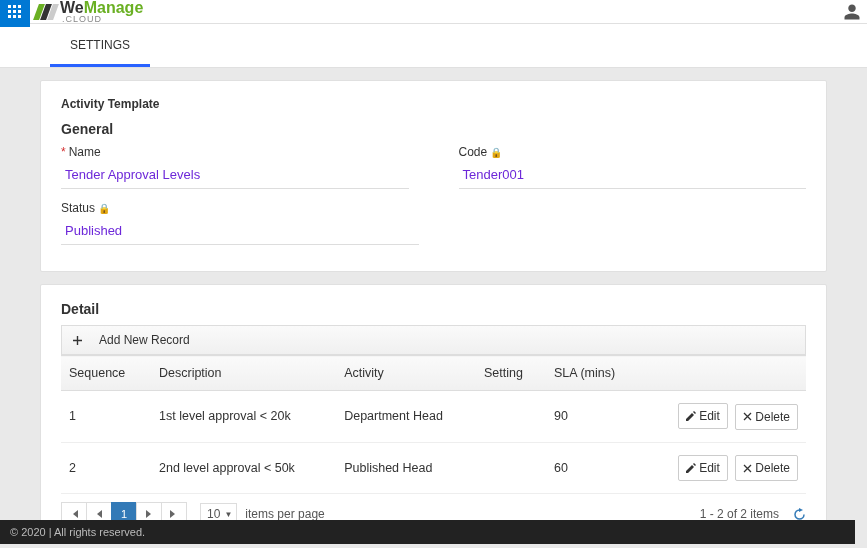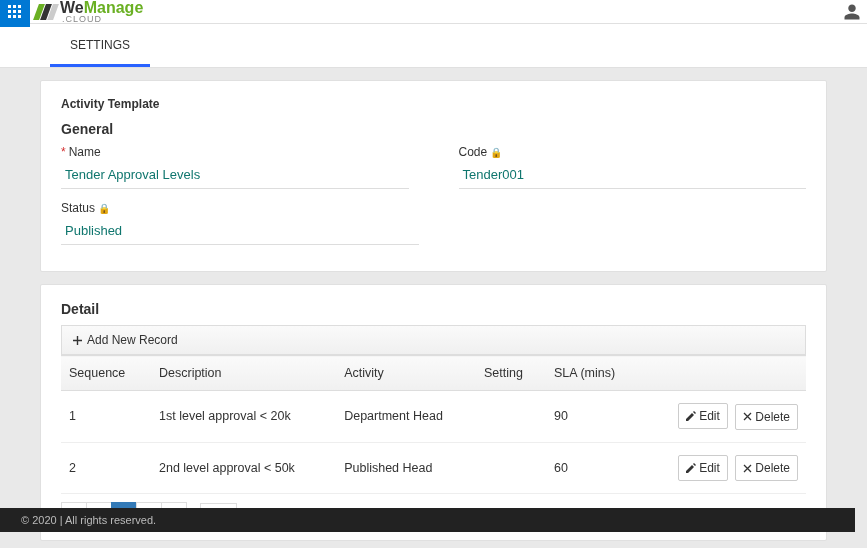--- a/index.html
+++ b/index.html
@@ -22,34 +22,34 @@
 .tab { display: inline-block; padding: 14px 20px 12px; font-size: 12px; color: #333; border-bottom: 3px solid #2962ff; cursor: pointer; }
 .page { padding: 12px 40px; }
 .card { background: #fff; border: 1px solid #e0e0e0; border-radius: 2px; padding: 16px 20px 14px; margin-bottom: 12px; }
 .card h2 { font-size: 12px; font-weight: 700; margin-bottom: 10px; }
 .card h3 { font-size: 14px; font-weight: 700; margin-bottom: 8px; }
 .form-row { display: flex; gap: 50px; margin-bottom: 12px; }
 .field { flex: 1; }
 .fld-label { font-size: 12px; color: #333; display: flex; align-items: center; gap: 3px; margin-bottom: 2px; }
 .req { color: #d32f2f; }
 .lock { color: #d32f2f; font-size: 10px; }
-.fld-val { border-bottom: 1px solid #ddd; padding: 6px 4px; font-size: 13px; color: #0f766e; }
-.add-row { background: linear-gradient(#fafafa,#f0f0f0); border: 1px solid #ddd; padding: 7px 10px; font-size: 12px; color: #333; cursor: pointer; display: flex; align-items: center; gap: 4px; }
+.fld-val { border-bottom: 1px solid #ddd; padding: 6px 4px; font-size: 13px; color: #6d28d9; }
+.add-row { background: linear-gradient(#fafafa,#f0f0f0); border: 1px solid #ddd; padding: 7px 10px; font-size: 12px; color: #333; cursor: pointer; display: flex; align-items: center; gap: 16px; }
 .tbl { width: 100%; border-collapse: collapse; }
 .tbl th { text-align: left; font-weight: 400; font-size: 12.5px; padding: 10px 8px; background: linear-gradient(#fafafa,#f0f0f0); border-top: 1px solid #ddd; border-bottom: 1px solid #ddd; }
 .tbl td { padding: 12px 8px; font-size: 12.5px; border-bottom: 1px solid #eee; vertical-align: middle; }
 .act-btn { display: inline-flex; align-items: center; gap: 3px; background: #fff; border: 1px solid #ccc; border-radius: 2px; padding: 5px 7px; font-size: 12px; cursor: pointer; margin-left: 4px; }
 .pager { display: flex; align-items: center; padding: 8px 0 0; font-size: 12px; color: #555; }
 .pgbtn { width: 26px; height: 24px; border: 1px solid #ddd; background: #fff; display: inline-flex; align-items: center; justify-content: center; cursor: pointer; font-size: 11px; margin-right: -1px; }
 .pgbtn.active { background: #337ab7; color: #fff; border-color: #337ab7; }
 .pgsize { margin: 0 8px 0 14px; padding: 3px 16px 3px 6px; border: 1px solid #ddd; background: #fff; position: relative; }
 .pgsize:after { content: "▼"; font-size: 8px; position: absolute; right: 4px; top: 6px; }
 .pg-info { margin-left: auto; font-size: 12px; color: #555; display: flex; align-items: center; gap: 14px; }
 .refresh { color: #337ab7; cursor: pointer; }
-.page-footer { background: #222; color: #bbb; font-size: 11px; padding: 6px 21px; position: fixed; bottom: 16px; left: 0; right: 12px; }
+.page-footer { background: #222; color: #bbb; font-size: 11px; padding: 6px 10px; position: fixed; bottom: 4px; left: 0; right: 12px; }
 svg { display: block; }
 </style>
 </head>
 <body>
 
 <div class="topbar">
   <div class="apps-btn">
     <svg width="14" height="14" viewBox="0 0 14 14">
         <g fill="#fff">
           <rect x="0" y="0" width="3" height="3"></rect>

